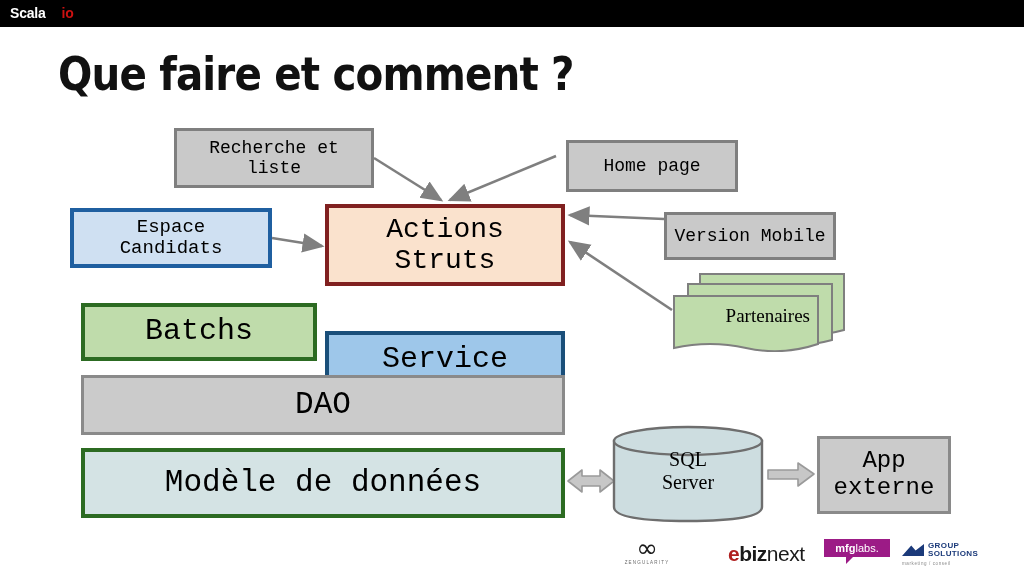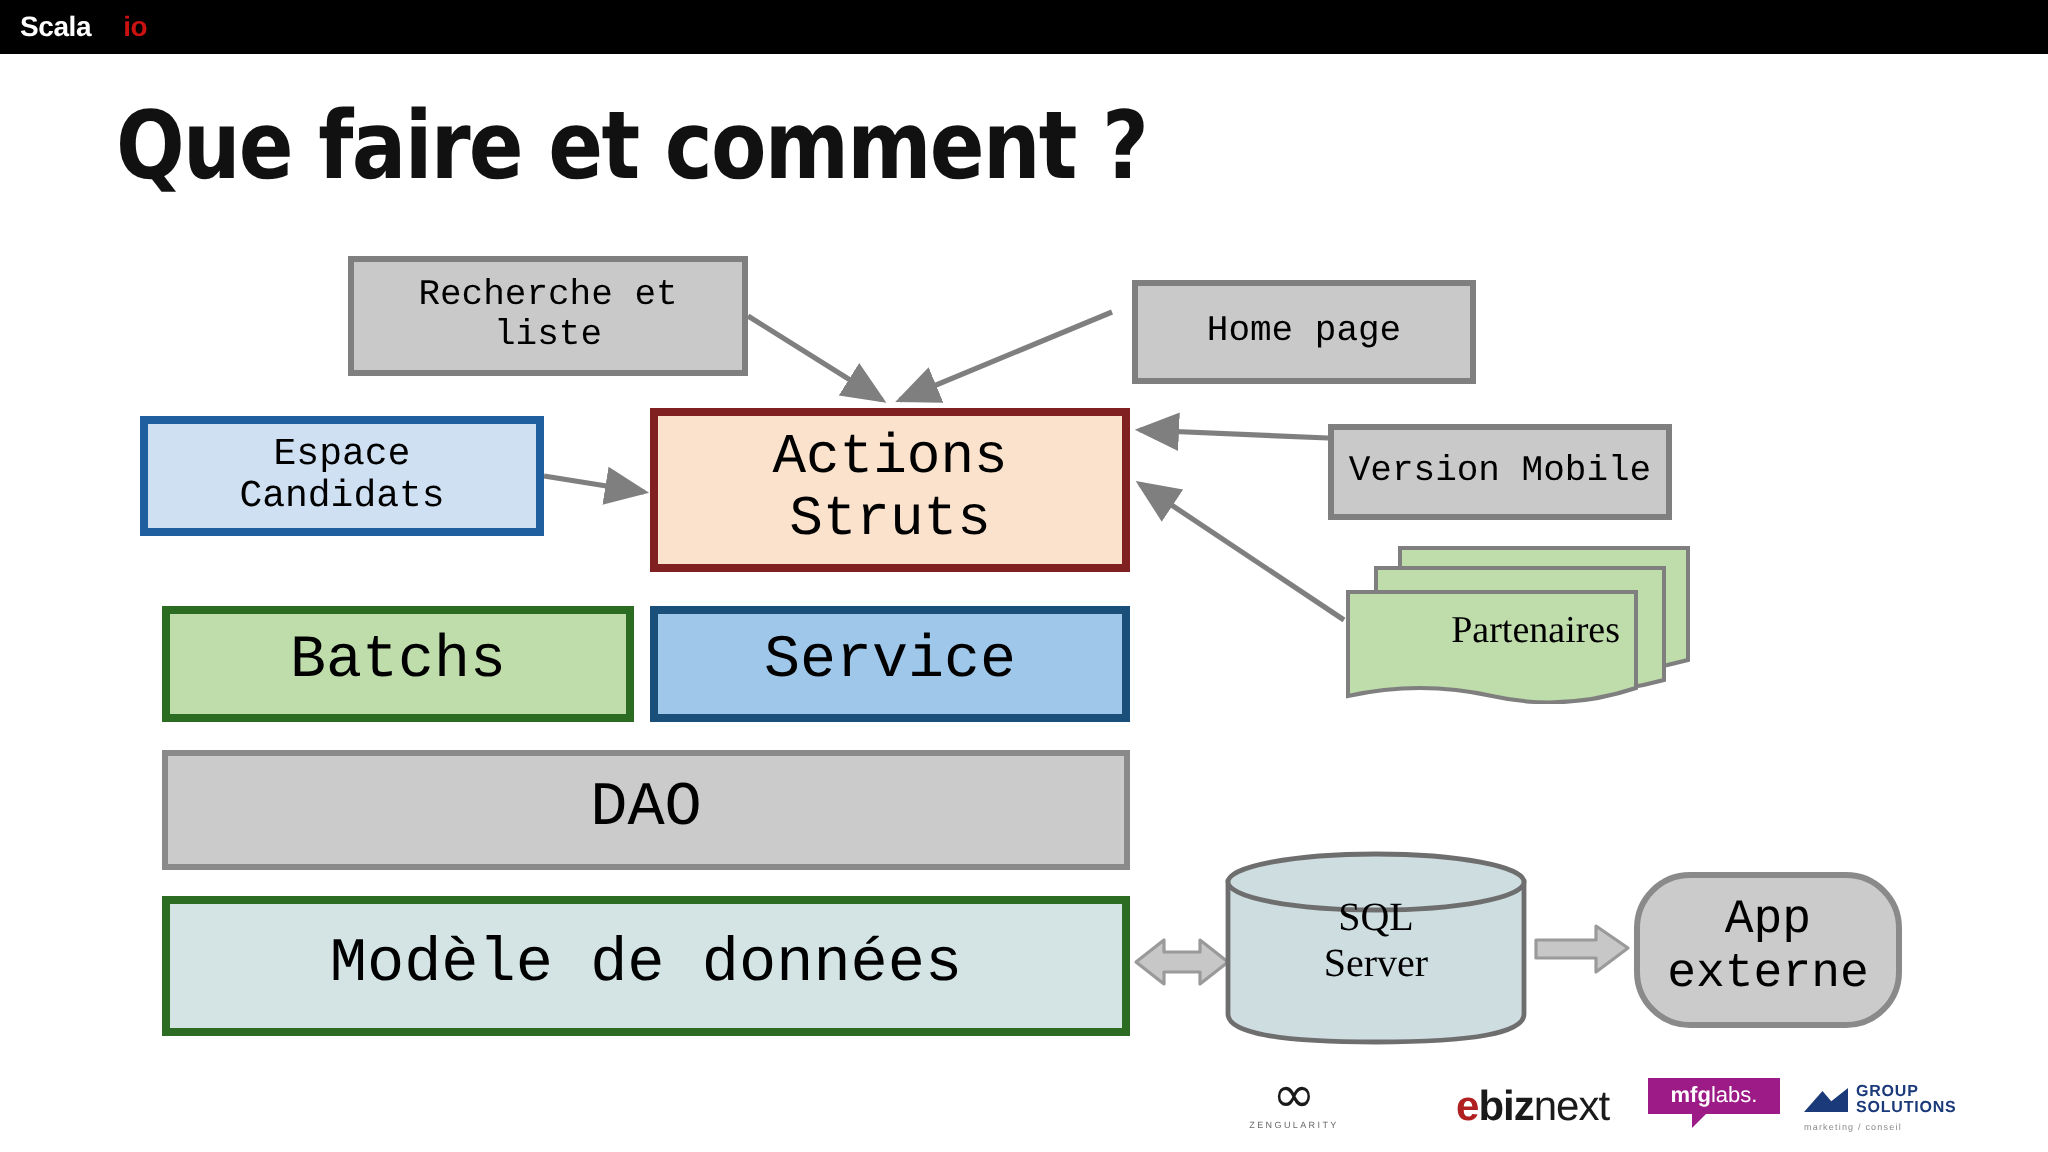--- a/index.html
+++ b/index.html
@@ -66,20 +66,21 @@
     background: #fae2cd;
     border: 4px solid #802020;
   }
   .box.lightblue {
     background: #cfe0f2;
     border: 4px solid #1f5fa0;
   }
   .box.midblue {
     background: #9ec7ea;
     border: 4px solid #1a4f7a;
+    margin-top: 28px;
   }
   .box.green {
     background: #bfdcab;
     border: 4px solid #2c6b22;
   }
   .box.palegreenbox {
     background: #d4e3e4;
     border: 4px solid #2c6b22;
     justify-content: center;
   }
@@ -299,21 +300,21 @@
 
 <div id="sql-cylinder">
   <svg width="152" height="98" viewBox="0 0 152 98">
     <path d="M2,16 L2,82 Q2,96 76,96 Q150,96 150,82 L150,16 z" fill="#cddde0" stroke="#6e6e6e" stroke-width="2.4"></path>
     <ellipse cx="76" cy="16" rx="74" ry="14" fill="#cddde0" stroke="#6e6e6e" stroke-width="2.4"></ellipse>
   </svg>
 </div>
 <div id="sql-label">SQL
 Server</div>
 
-<div class="box greyplain" style="left:817px; top:436px; width:134px; height:78px; font-size:24px;border-radius:28px;">
+<div class="box greyplain" style="left:817px; top:436px; width:134px; height:78px; font-size:24px;">
   <span>App
 externe</span>
 </div>
 
 <div id="sponsors">
 
   <div class="sponsor" id="sp-zen">
     <div class="inf">∞</div>
     <div class="sp-sub">ZENGULARITY</div>
   </div>

